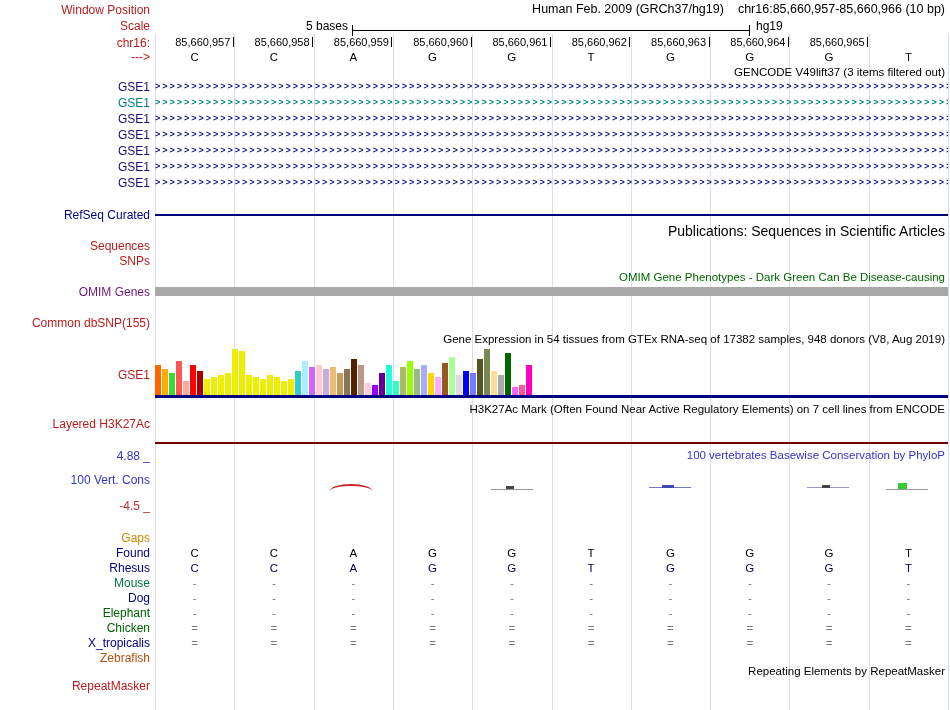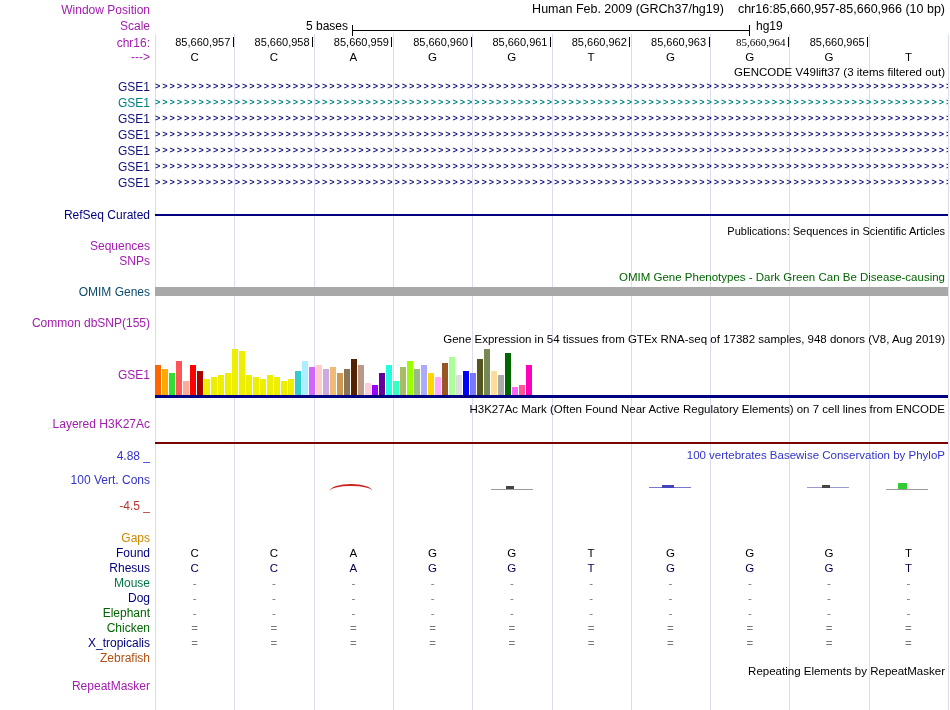--- a/index.html
+++ b/index.html
@@ -2,24 +2,24 @@
 <html><head>
 <meta charset="utf-8">
 <style>
   *{margin:0;padding:0;box-sizing:border-box}
   body{background:#fff}
   .browser{position:relative;width:950px;height:710px;background:#fff;overflow:hidden;
            font-family:"Liberation Sans",sans-serif;font-size:12px;color:#000}
   .layer{position:absolute;left:0;top:0;width:100%;height:100%}
   .vline{position:absolute;top:34px;height:676px;width:1px;background:#dcdcf0}
   .left-label{position:absolute;right:800px;white-space:nowrap;text-align:right;
-              font-size:12px;line-height:14px;color:#a21caf}
+              font-size:12px;line-height:14px;color:#b91c1c}
   .track-header{position:absolute;left:152px;width:793px;text-align:right;
                 font-size:11.5px;line-height:13px;white-space:nowrap}
-  .track-header.small{font-size:11px}
+  .track-header.small{font-size:14px}
   .title-gap{margin-left:14px}
   .scale-bases{position:absolute;right:602px;top:19px;font-size:12px}
   .scale-line{position:absolute;left:352px;top:30px;width:398px;height:1px;background:#000}
   .scale-tick{position:absolute;top:25px;width:1px;height:11px;background:#000}
   .scale-genome{position:absolute;left:756px;top:19px;font-size:12px}
   .coord{position:absolute;top:36px;font-size:11px;white-space:nowrap}
   .coord-tick{position:absolute;top:37px;width:1px;height:10px;background:#000}
   .colcell{position:absolute;transform:translateX(-50%);font-size:11.5px;line-height:14px;white-space:pre}
   .arrow-line{position:absolute;left:155px;width:793px;height:14px;overflow:hidden;
               font-size:9px;font-weight:bold;letter-spacing:2px;line-height:13px;white-space:nowrap}
@@ -70,21 +70,21 @@
       <div class="coord" style="right: 561.1px;">85,660,959</div>
       <div class="coord-tick" style="left: 391.4px;"></div>
       <div class="coord" style="right: 481.8px;">85,660,960</div>
       <div class="coord-tick" style="left: 470.7px;"></div>
       <div class="coord" style="right: 402.5px;">85,660,961</div>
       <div class="coord-tick" style="left: 550px;"></div>
       <div class="coord" style="right: 323.2px;">85,660,962</div>
       <div class="coord-tick" style="left: 629.3px;"></div>
       <div class="coord" style="right: 243.9px;">85,660,963</div>
       <div class="coord-tick" style="left: 708.6px;"></div>
-      <div class="coord" style="right: 164.6px; font-family: Liberation Serif, serif;">85,660,964</div>
+      <div class="coord" style="right: 164.6px;">85,660,964</div>
       <div class="coord-tick" style="left: 787.9px;"></div>
       <div class="coord" style="right: 85.3px;">85,660,965</div>
       <div class="coord-tick" style="left: 867.2px;"></div>
     </div>
 
   <div class="left-label" style="top:50px">---&gt;</div>
   <div class="layer">
       <div class="colcell" style="left: 194.7px; top: 50px;">C</div>
       <div class="colcell" style="left: 273.9px; top: 50px;">C</div>
       <div class="colcell" style="left: 353.3px; top: 50px;">A</div>
@@ -116,21 +116,21 @@
     </div>
 
   <div class="left-label" style="top: 208px; color: rgb(0, 0, 128);">RefSeq Curated</div>
   <div class="hline" style="top: 214px; height: 2px; background: rgb(0, 0, 128);"></div>
 
   <div class="track-header small" style="top:225px">Publications: Sequences in Scientific Articles</div>
   <div class="left-label" style="top:239px">Sequences</div>
   <div class="left-label" style="top:254px">SNPs</div>
 
   <div class="track-header" style="top: 271px; color: rgb(0, 100, 0);">OMIM Gene Phenotypes - Dark Green Can Be Disease-causing</div>
-  <div class="left-label" style="top: 285px; color: #0c4a6e;">OMIM Genes</div>
+  <div class="left-label" style="top: 285px; color: #701a75;">OMIM Genes</div>
   <div class="hline" style="top: 287px; height: 9px; background: rgb(168, 168, 168);"></div>
 
   <div class="left-label" style="top:316px">Common dbSNP(155)</div>
 
   <div class="track-header" style="top:333px">Gene Expression in 54 tissues from GTEx RNA-seq of 17382 samples, 948 donors (V8, Aug 2019)</div>
   <div class="left-label" style="top:368px">GSE1</div>
   <div class="gtex-bars">
       <div class="gtex-bar" style="left: 0px; height: 30px; background: rgb(255, 102, 0);"></div>
       <div class="gtex-bar" style="left: 7px; height: 26px; background: rgb(255, 170, 0);"></div>
       <div class="gtex-bar" style="left: 14px; height: 22px; background: rgb(51, 221, 51);"></div>

